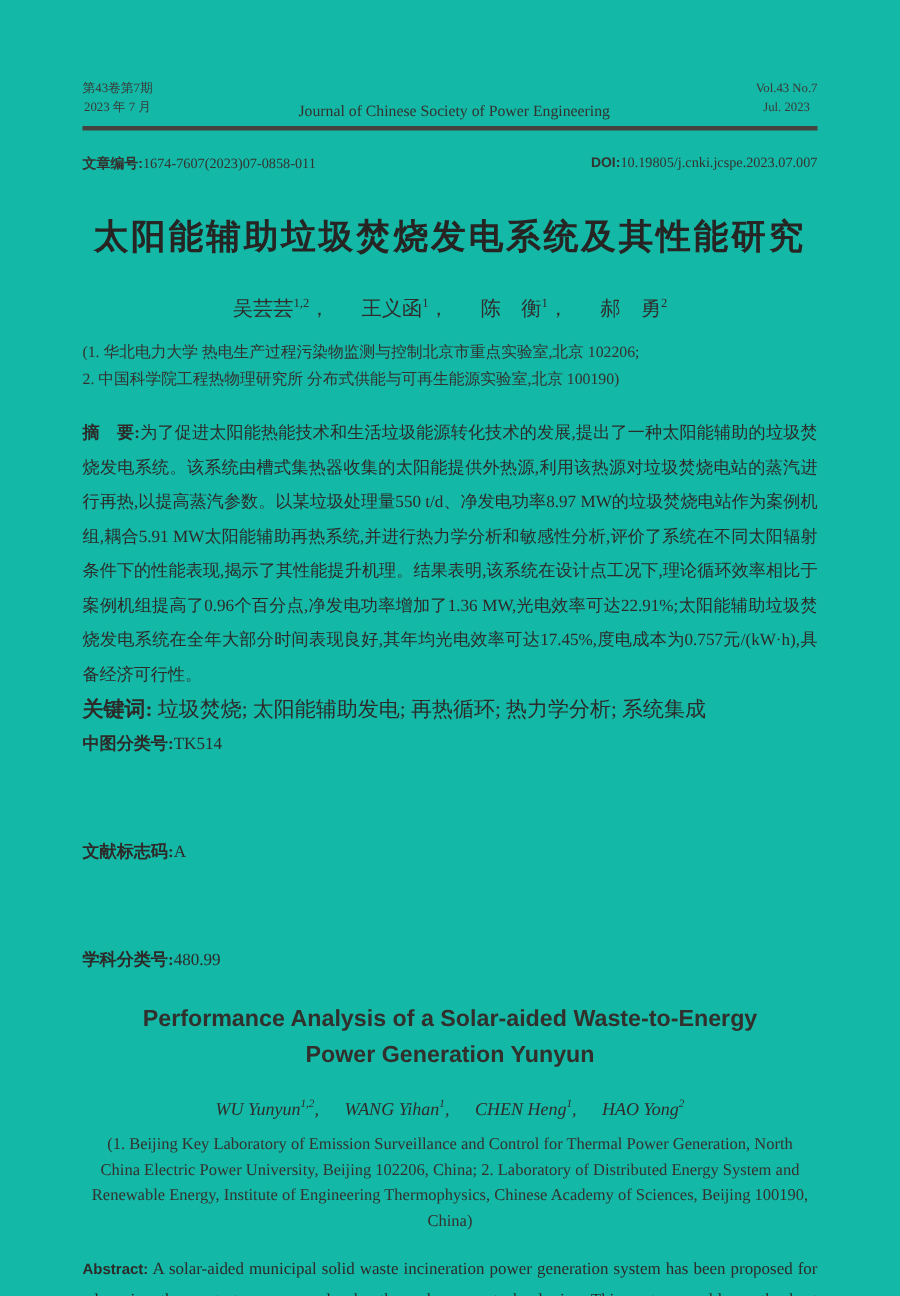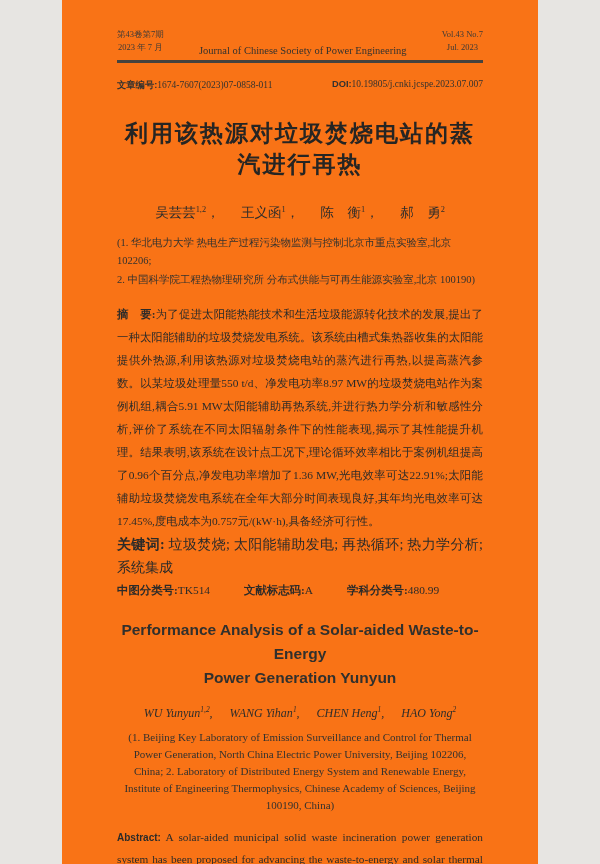--- a/index.html
+++ b/index.html
@@ -4,25 +4,25 @@
 <style>
   html,body{margin:0;padding:0;}
   body{
     background:#e7e5e2;
     font-family:"Liberation Serif","DejaVu Serif",serif;
     color:#2c2b29;
     -webkit-font-smoothing:antialiased;
   }
   .page{
     position:relative;
-    width:476px;height:864px;
+    width:600px;height:864px;
     margin:0 auto;
-    background:#f97316;
+    background:#14b8a6;
     box-sizing:border-box;
-    padding:28px 55px 0 55px;
+    padding:52px 55px 0 55px;
     overflow:hidden;
   }
   
   .jheader{display:flex;justify-content:space-between;align-items:flex-end;}
   .hdr-side{font-size:8.5px;line-height:13px;text-align:center;color:#3a3937;white-space:nowrap;padding-bottom:2px;}
   .hdr-center{text-align:center;flex:1;}
   .journal-cn{font-size:14px;letter-spacing:7px;color:#2e2d2b;}
   .journal-en{font-size:10.5px;margin-top:3px;color:#33322f;}
   .hdr-rule{height:2.6px;background:#45433f;margin-top:4px;}
   
@@ -31,21 +31,21 @@
   
   .title-cn{margin-top:26px;text-align:center;font-size:23px;font-weight:bold;letter-spacing:2px;color:#262523;}
   .authors-cn{margin-top:24px;text-align:center;font-size:13.5px;color:#2e2d2b;}
   .authors-cn .author{margin:0 9px;white-space:nowrap;}
   sup{font-size:0.62em;vertical-align:super;line-height:0;}
   .affil-cn{margin-top:12px;text-align:left;font-size:10.5px;line-height:18.5px;color:#33322f;}
   
   .abstract-cn{margin-top:14px;font-size:11.4px;line-height:23px;text-align:justify;color:#2c2b29;}
   .blabel{font-weight:bold;}
   .kwline{font-size:14px;line-height:23px;text-align:justify;color:#2c2b29;}
-  .clsline{font-size:11.4px;line-height:23px;color:#2c2b29;display:flex;gap:34px;}
+  .clsline{font-size:11.4px;line-height:23px;color:#2c2b29;display:flex;gap:49px;flex-direction:column;}
   .clsline .pair{white-space:nowrap;}
   
   .title-en{margin-top:16px;text-align:center;font-family:"Liberation Sans","DejaVu Sans",sans-serif;font-weight:700;font-size:15.5px;line-height:24px;color:#31302d;}
   .authors-en{margin-top:16px;text-align:center;font-size:12px;font-style:italic;color:#2e2d2b;}
   .authors-en .author{margin:0 7px;white-space:nowrap;}
   .affil-en{margin-top:8px;text-align:center;font-size:11px;line-height:17px;color:#33322f;padding:0 2px;}
   .abstract-en{margin-top:13px;font-size:11.3px;line-height:21.5px;text-align:justify;color:#2c2b29;}
   .abstract-en .ablabel{font-family:"Liberation Sans",sans-serif;font-weight:bold;font-size:10px;}
 </style>
 </head>
@@ -70,21 +70,21 @@
 
   <div class="metaline">
     <div>
       <span class="lbl">文章编号:</span><span>1674-7607(2023)07-0858-011</span>
     </div>
     <div>
       <span class="lbl">DOI:</span><span>10.19805/j.cnki.jcspe.2023.07.007</span>
     </div>
   </div>
 
-  <div class="title-cn">利用该热源对垃圾焚烧电站的蒸汽进行再热</div>
+  <div class="title-cn">太阳能辅助垃圾焚烧发电系统及其性能研究</div>
 
   <div class="authors-cn">
     <span class="author"><span>吴芸芸</span><sup>1,2</sup><span>，</span></span>
     <span class="author"><span>王义函</span><sup>1</sup><span>，</span></span>
     <span class="author"><span>陈　衡</span><sup>1</sup><span>，</span></span>
     <span class="author"><span>郝　勇</span><sup>2</sup><span></span></span>
   </div>
 
   <div class="affil-cn">
     <div>(1. 华北电力大学 热电生产过程污染物监测与控制北京市重点实验室,北京 102206;</div>

